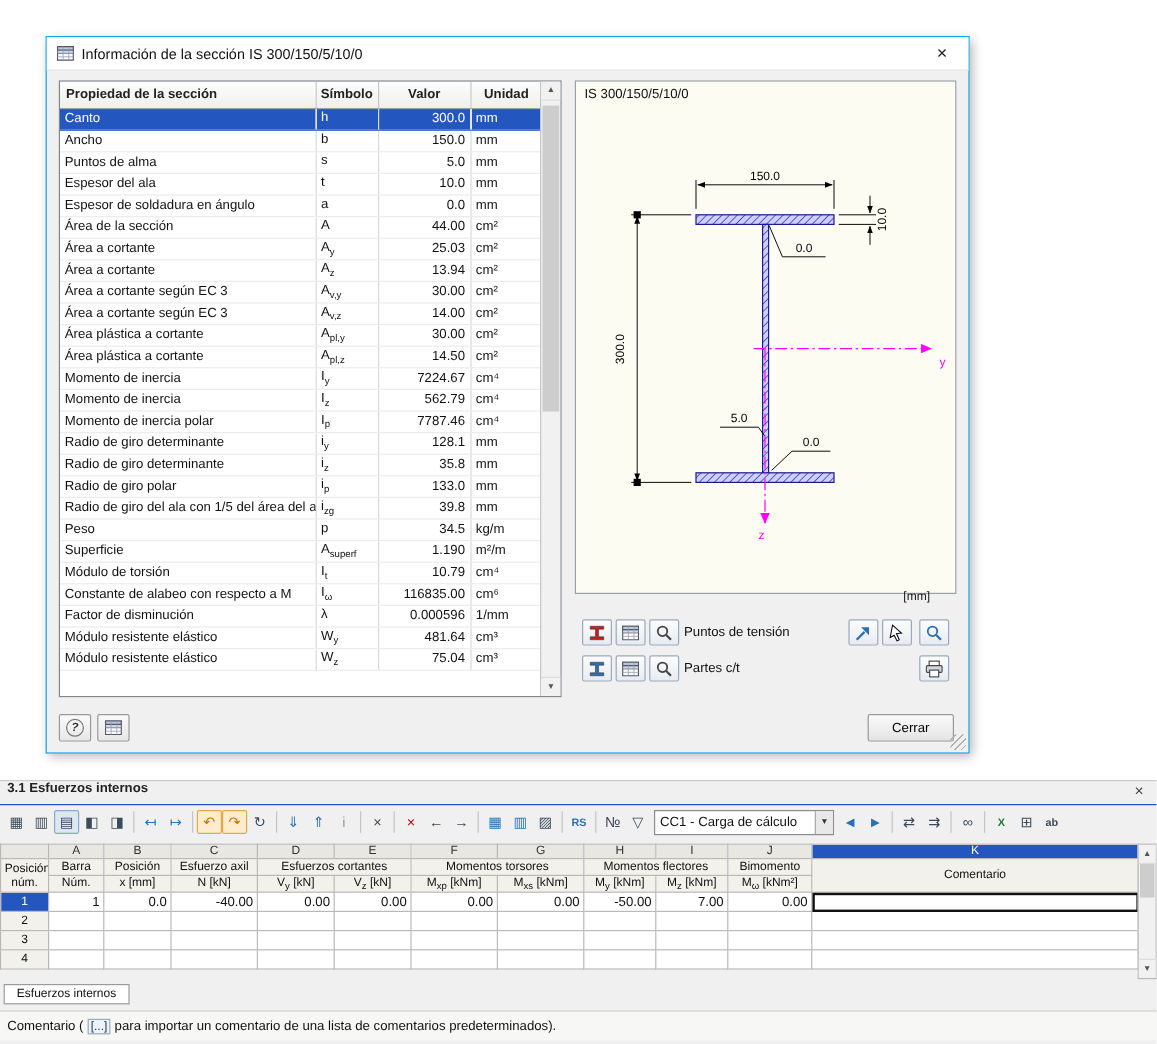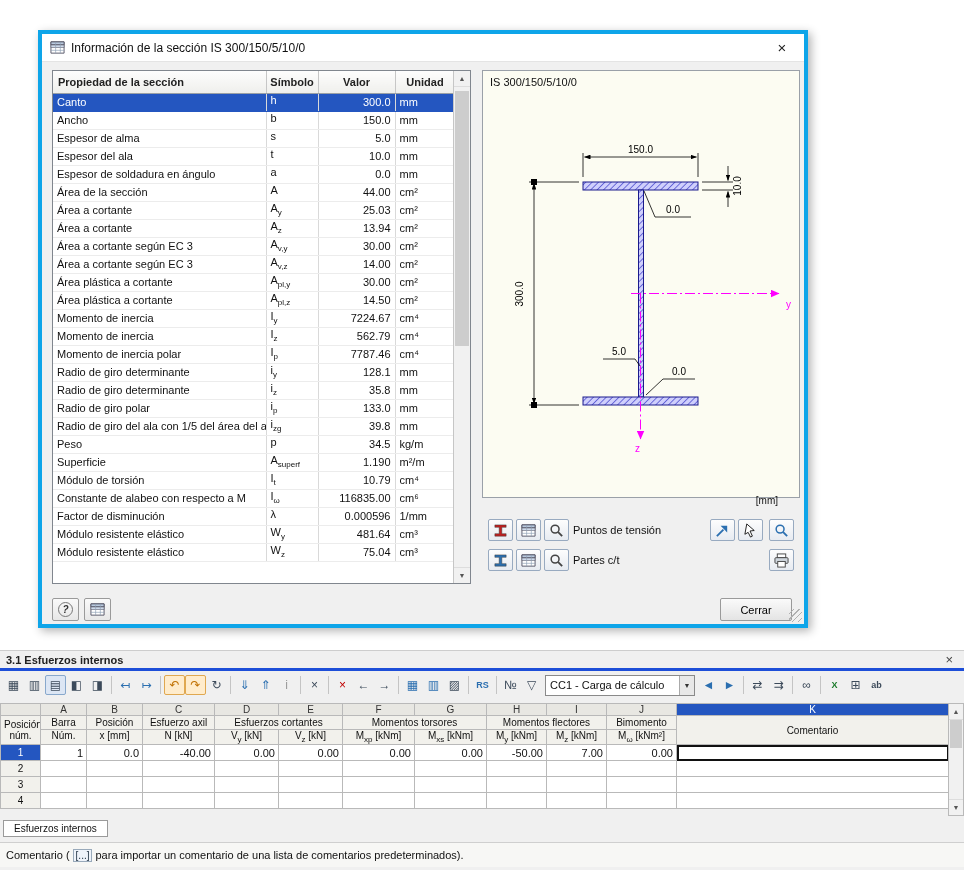--- a/index.html
+++ b/index.html
@@ -3,21 +3,21 @@
 <meta charset="utf-8">
 <style>
 *{box-sizing:border-box;margin:0;padding:0}
 html,body{background:#fff}
 body{font-family:"Liberation Sans","DejaVu Sans",sans-serif;font-size:11px;color:#111}
 button{font-family:inherit;cursor:default}
 sub{font-size:8px}
 .page{position:relative;width:964px;height:870px;background:#fff;overflow:hidden}
 
 
-.dialog{position:absolute;left:38px;top:30px;width:770px;height:598px;background:#f0f0f0;border:4px solid #0ea5e9;box-shadow:3px 3px 9px rgba(0,0,0,.30)}
+.dialog{position:absolute;left:38px;top:30px;width:770px;height:598px;background:#f0f0f0;border:1px solid #0ea5e9;box-shadow:3px 3px 9px rgba(0,0,0,.30)}
 .titlebar{position:absolute;left:0;top:0;right:0;height:28px;background:#fff;border-bottom:1px solid #e4e4e4;display:flex;align-items:center;padding:0 8px}
 .titletext{font-size:12px;margin-left:6px;color:#101010}
 .t-close{margin-left:auto;width:28px;text-align:center;font-size:15px;color:#222}
 .ticon{width:15px;height:15px}
 
 .prop-wrap{position:absolute;left:10px;top:36px;width:419px;height:514px;background:#fff;border:1px solid #80868e;overflow:hidden}
 .ptable{border-collapse:collapse;table-layout:fixed;width:402px}
 .ptable th{height:22px;font-weight:700;background:linear-gradient(#fdfdfd,#efefec);border-right:1px solid #c6c6c6;border-bottom:1px solid #9aa0a6;text-align:center;white-space:nowrap;overflow:hidden;color:#222}
 .ptable th:first-child{text-align:left;padding-left:5px}
 .ptable td{height:18px;border-right:1px solid #d9d9d9;border-bottom:1px solid #ececec;padding:0 4px;white-space:nowrap;overflow:hidden}
@@ -42,21 +42,21 @@
 .red{color:#c02020}.blu{color:#2b6fb0}.dark{color:#444}.grn{color:#2a7a2a}
 
 .fbtn{position:absolute;top:564px;width:27px;height:23px;border:1px solid #9a9a9a;background:linear-gradient(#fafafa,#e7e7e7);border-radius:2px;display:inline-flex;align-items:center;justify-content:center}
 .fbtn.f1{left:10px}.fbtn.f2{left:42px}
 .helpq{display:inline-block;width:15px;height:15px;line-height:14px;border:1px solid #777;border-radius:50%;font-size:10px;color:#333;text-align:center;font-style:italic;font-weight:700}
 .cerrar{position:absolute;top:564px;right:12px;width:72px;height:23px;border:1px solid #9a9a9a;background:linear-gradient(#fafafa,#e4e4e4);border-radius:2px;font-size:11px}
 .grip{position:absolute;right:2px;bottom:2px;width:13px;height:13px;background:repeating-linear-gradient(135deg,transparent 0 3px,#b0b0b0 3px 4px)}
 
 
 .panel{position:absolute;left:0;top:650px;width:964px;height:220px;background:#f0f0f0;border-top:1px solid #cdcdcd}
-.p-title{position:absolute;top:0;left:0;right:0;height:20px;border-bottom:3px solid #1d4ed8;display:flex;align-items:center;padding:0 6px}
+.p-title{position:absolute;top:0;left:0;right:0;height:20px;border-bottom:1px solid #1d4ed8;display:flex;align-items:flex-start;padding:0 6px}
 .p-title-text{font-size:11px;font-weight:700;color:#222}
 .p-close{margin-left:auto;font-size:13px;color:#444;padding:0 5px}
 .p-toolbar{position:absolute;top:20px;left:0;right:0;height:28px;display:flex;align-items:center;padding:0 3px}
 .tb{width:21px;height:20px;border:1px solid transparent;border-radius:2px;display:inline-flex;align-items:center;justify-content:center;font-size:12px;color:#3c4a5a;flex:0 0 auto}
 .tb.sm{font-size:9px;font-weight:700}
 .tb.org{color:#c07000}.tb.blue{color:#2b6fb0}.tb.redc{color:#c00000}.tb.grnc{color:#1a7a2a}.tb.dim{color:#9a9a9a}
 .tb.hot{background:#ffeccc;border-color:#e0a850}
 .tb.prs{background:#dce6f4;border-color:#88a8cc}
 .tsep{width:1px;height:18px;background:#c4c4c4;margin:0 3px;flex:0 0 auto}
 .combo{display:inline-flex;align-items:center;height:21px;width:150px;background:#fff;border:1px solid #8a8a8a;margin:0 3px;flex:0 0 auto}
@@ -154,21 +154,21 @@
             </tr>
 
             <tr>
               <td class="c-prop">Ancho</td>
               <td class="c-sym"><span>b</span><sub></sub></td>
               <td class="c-val">150.0</td>
               <td class="c-unit">mm</td>
             </tr>
 
             <tr>
-              <td class="c-prop">Espesor de alma</td>
+              <td class="c-prop">Puntos de alma</td>
               <td class="c-sym"><span>s</span><sub></sub></td>
               <td class="c-val">5.0</td>
               <td class="c-unit">mm</td>
             </tr>
 
             <tr>
               <td class="c-prop">Espesor del ala</td>
               <td class="c-sym"><span>t</span><sub></sub></td>
               <td class="c-val">10.0</td>
               <td class="c-unit">mm</td>

